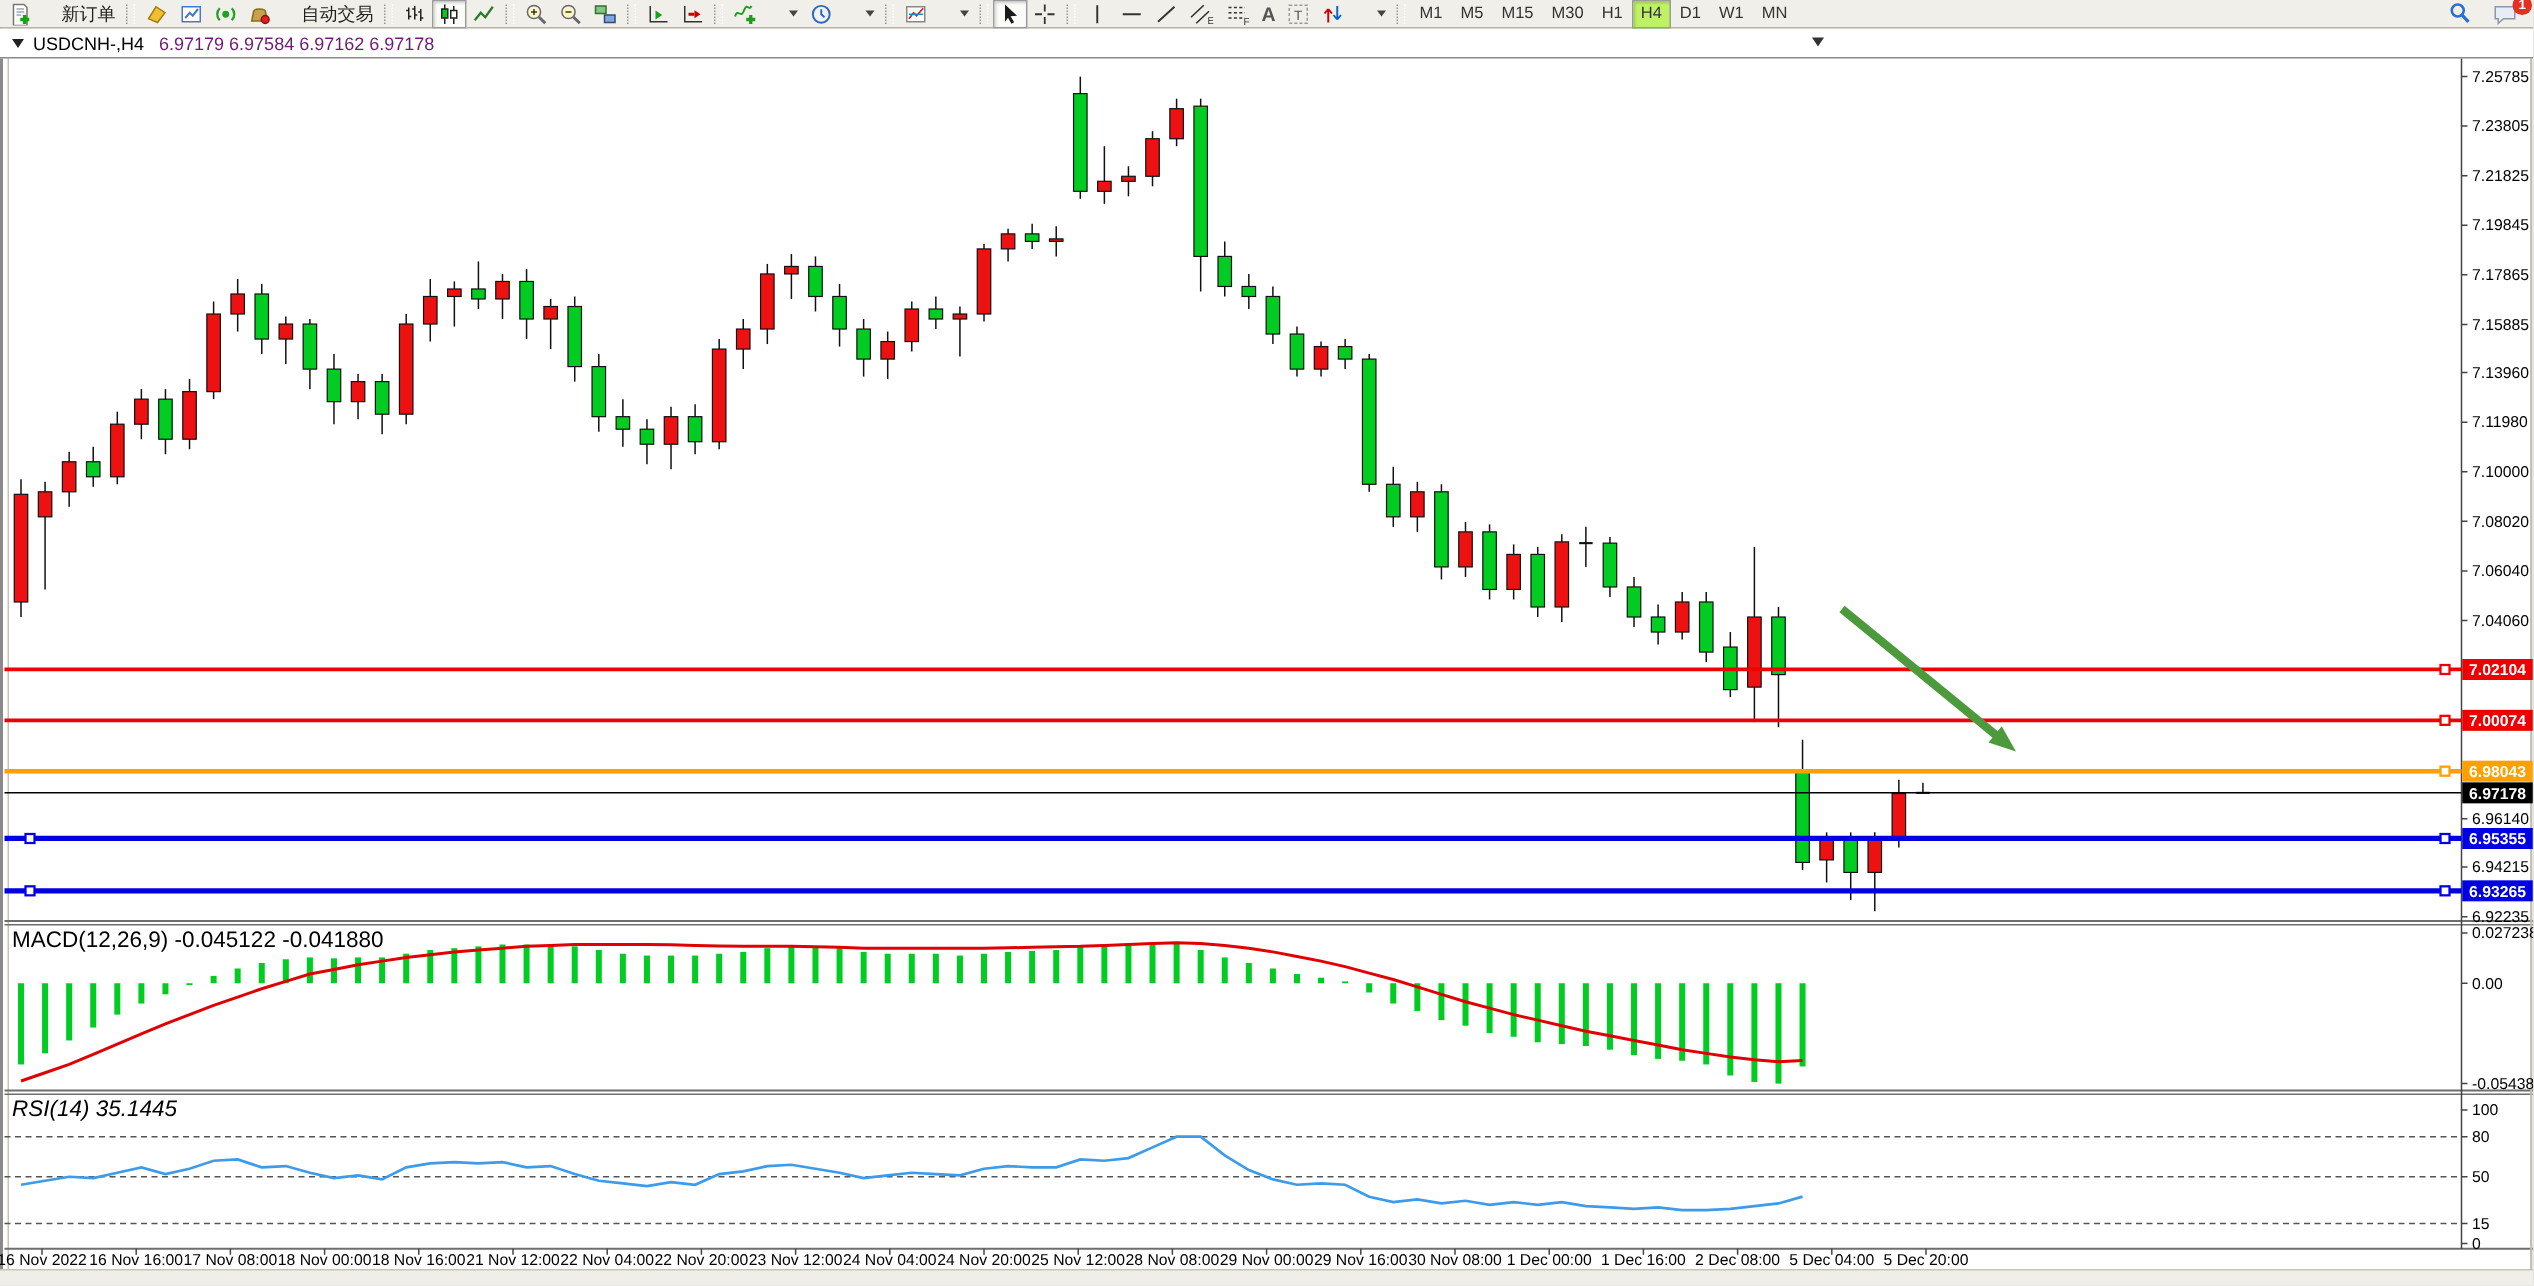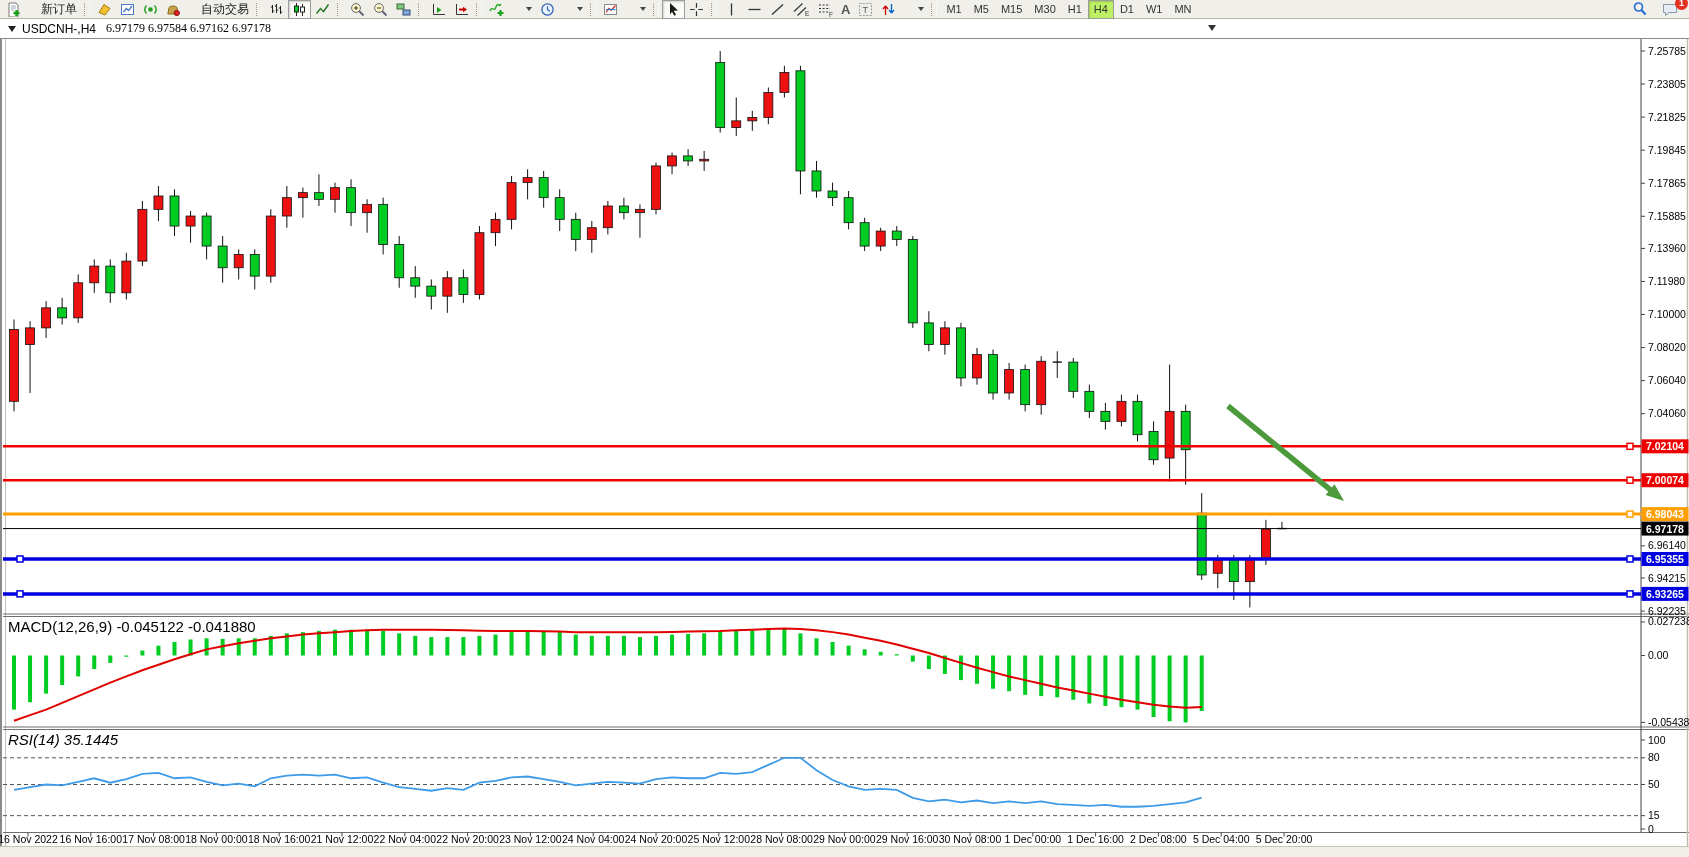--- a/index.html
+++ b/index.html
@@ -20,21 +20,21 @@
   .tb-right{margin-left:auto;display:flex;align-items:center;gap:6px;padding-right:4px;}
   .badge{position:absolute;top:-4px;right:-6px;background:#e33022;color:#fff;border-radius:50%;
       width:13px;height:13px;font-size:9px;line-height:13px;text-align:center;font-weight:bold;}
   .chat-wrap{position:relative;}
   
   .chart-header{position:absolute;top:19px;left:0;width:1689px;height:19px;background:#fff;
       border-bottom:1px solid #8a8a8a;display:flex;align-items:center;z-index:20;}
   .collapse-tri{width:0;height:0;border-left:4px solid transparent;border-right:4px solid transparent;
       border-top:6px solid #222;margin:0 6px 0 8px;}
   .chart-header .sym{font-size:12px;color:#000;margin-right:10px;}
-  .chart-header .ohlc{font-size:12px;color:#000000;font-family:Liberation Serif, serif;}
+  .chart-header .ohlc{font-size:12px;color:#701a75;}
   .bar-marker{position:absolute;left:1208px;top:6px;width:0;height:0;
       border-left:4px solid transparent;border-right:4px solid transparent;border-top:6px solid #333;}
   
   .ind-label{position:absolute;left:8px;font-size:15px;color:#000;z-index:10;background:rgba(255,255,255,.0);}
   #chart-svg{position:absolute;top:0;left:0;z-index:5;}
   #chart-svg text{font-family:"Liberation Sans","DejaVu Sans",sans-serif;}
   .statusbar{position:absolute;top:846px;left:0;width:1689px;height:11px;background:#f0eee8;border-top:1px solid #c8c4b8;}
   .frame-left{position:absolute;top:19px;left:0;width:3px;height:827px;border-left:2px solid #8a8a8a;border-right:1px solid #c6c2b6;}
 </style>
 </head>

